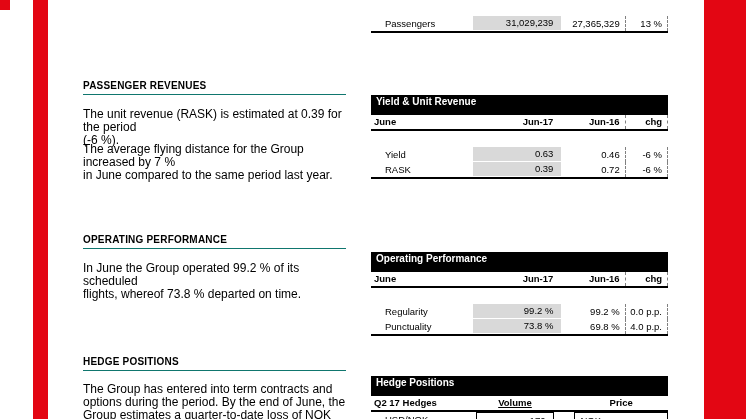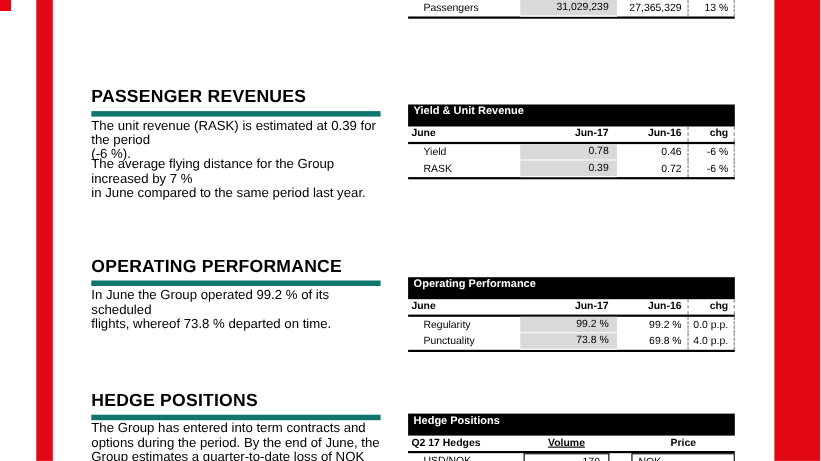--- a/index.html
+++ b/index.html
@@ -3,30 +3,30 @@
 <meta charset="utf-8">
 <style>
   html,body{margin:0;padding:0;background:#fff;}
   .page{position:relative;width:746px;height:419px;background:#ffffff;overflow:hidden;
         font-family:"Liberation Sans",sans-serif;color:#000;}
   .red{position:absolute;background:#e30613;}
   .red-corner{left:0;top:0;width:10px;height:10px;}
   .red-left{left:33px;top:0;width:15px;height:419px;}
   .red-right{left:704px;top:0;width:42px;height:419px;}
 
-  .heading{position:absolute;left:83px;width:263px;font-size:16px;font-weight:bold;
-           letter-spacing:.2px;border-bottom:5px solid #0f766e;padding-bottom:3px;}
+  .heading{position:absolute;left:83px;width:263px;font-size:10px;font-weight:bold;
+           letter-spacing:.2px;border-bottom:1px solid #0f766e;padding-bottom:3px;}
   .para{position:absolute;left:83px;width:266px;font-size:12px;line-height:13px;
         white-space:pre-line;}
 
   .fintable{position:absolute;left:371px;width:297px;font-size:9.5px;}
   .titlebar{background:#000;color:#fff;font-weight:bold;font-size:10px;height:20px;
             line-height:14px;padding-left:5px;box-sizing:border-box;}
   .hdr{display:flex;font-weight:bold;height:14px;line-height:14px;border-bottom:2px solid #000;}
-  .tbody{border-bottom:2.5px solid #000;}
+  .tbody{border-bottom:2.5px solid #000;margin-top:16px;}
   .trow{display:flex;height:15px;line-height:15px;}
   .cl{width:100px;box-sizing:border-box;padding-left:14px;}
   .hdr .cl{padding-left:3px;}
   .cj17{width:92px;margin-left:6px;box-sizing:border-box;text-align:right;padding-right:8px;}
   .trow .cj17{background:#d9d9d9;border-bottom:1px solid #fff;line-height:14px;}
   .cj16{width:66px;box-sizing:border-box;text-align:right;padding-right:5px;}
   .cchg{width:45px;box-sizing:border-box;text-align:right;padding-right:5px;
         border-left:1px dashed #808080;border-right:1px dashed #808080;}
 
   .cvol{width:80px;margin-left:6px;text-align:center;text-decoration:underline;}
@@ -65,21 +65,21 @@
     <div class="titlebar">Yield &amp; Unit Revenue</div>
     <div class="hdr">
       <div class="cl">June</div>
       <div class="cj17">Jun-17</div>
       <div class="cj16">Jun-16</div>
       <div class="cchg">chg</div>
     </div>
     <div class="tbody">
       <div class="trow">
         <div class="cl">Yield</div>
-        <div class="cj17">0.78</div>
+        <div class="cj17">0.63</div>
         <div class="cj16">0.46</div>
         <div class="cchg">-6 %</div>
       </div>
       <div class="trow">
         <div class="cl">RASK</div>
         <div class="cj17">0.39</div>
         <div class="cj16">0.72</div>
         <div class="cchg">-6 %</div>
       </div>
     </div>

